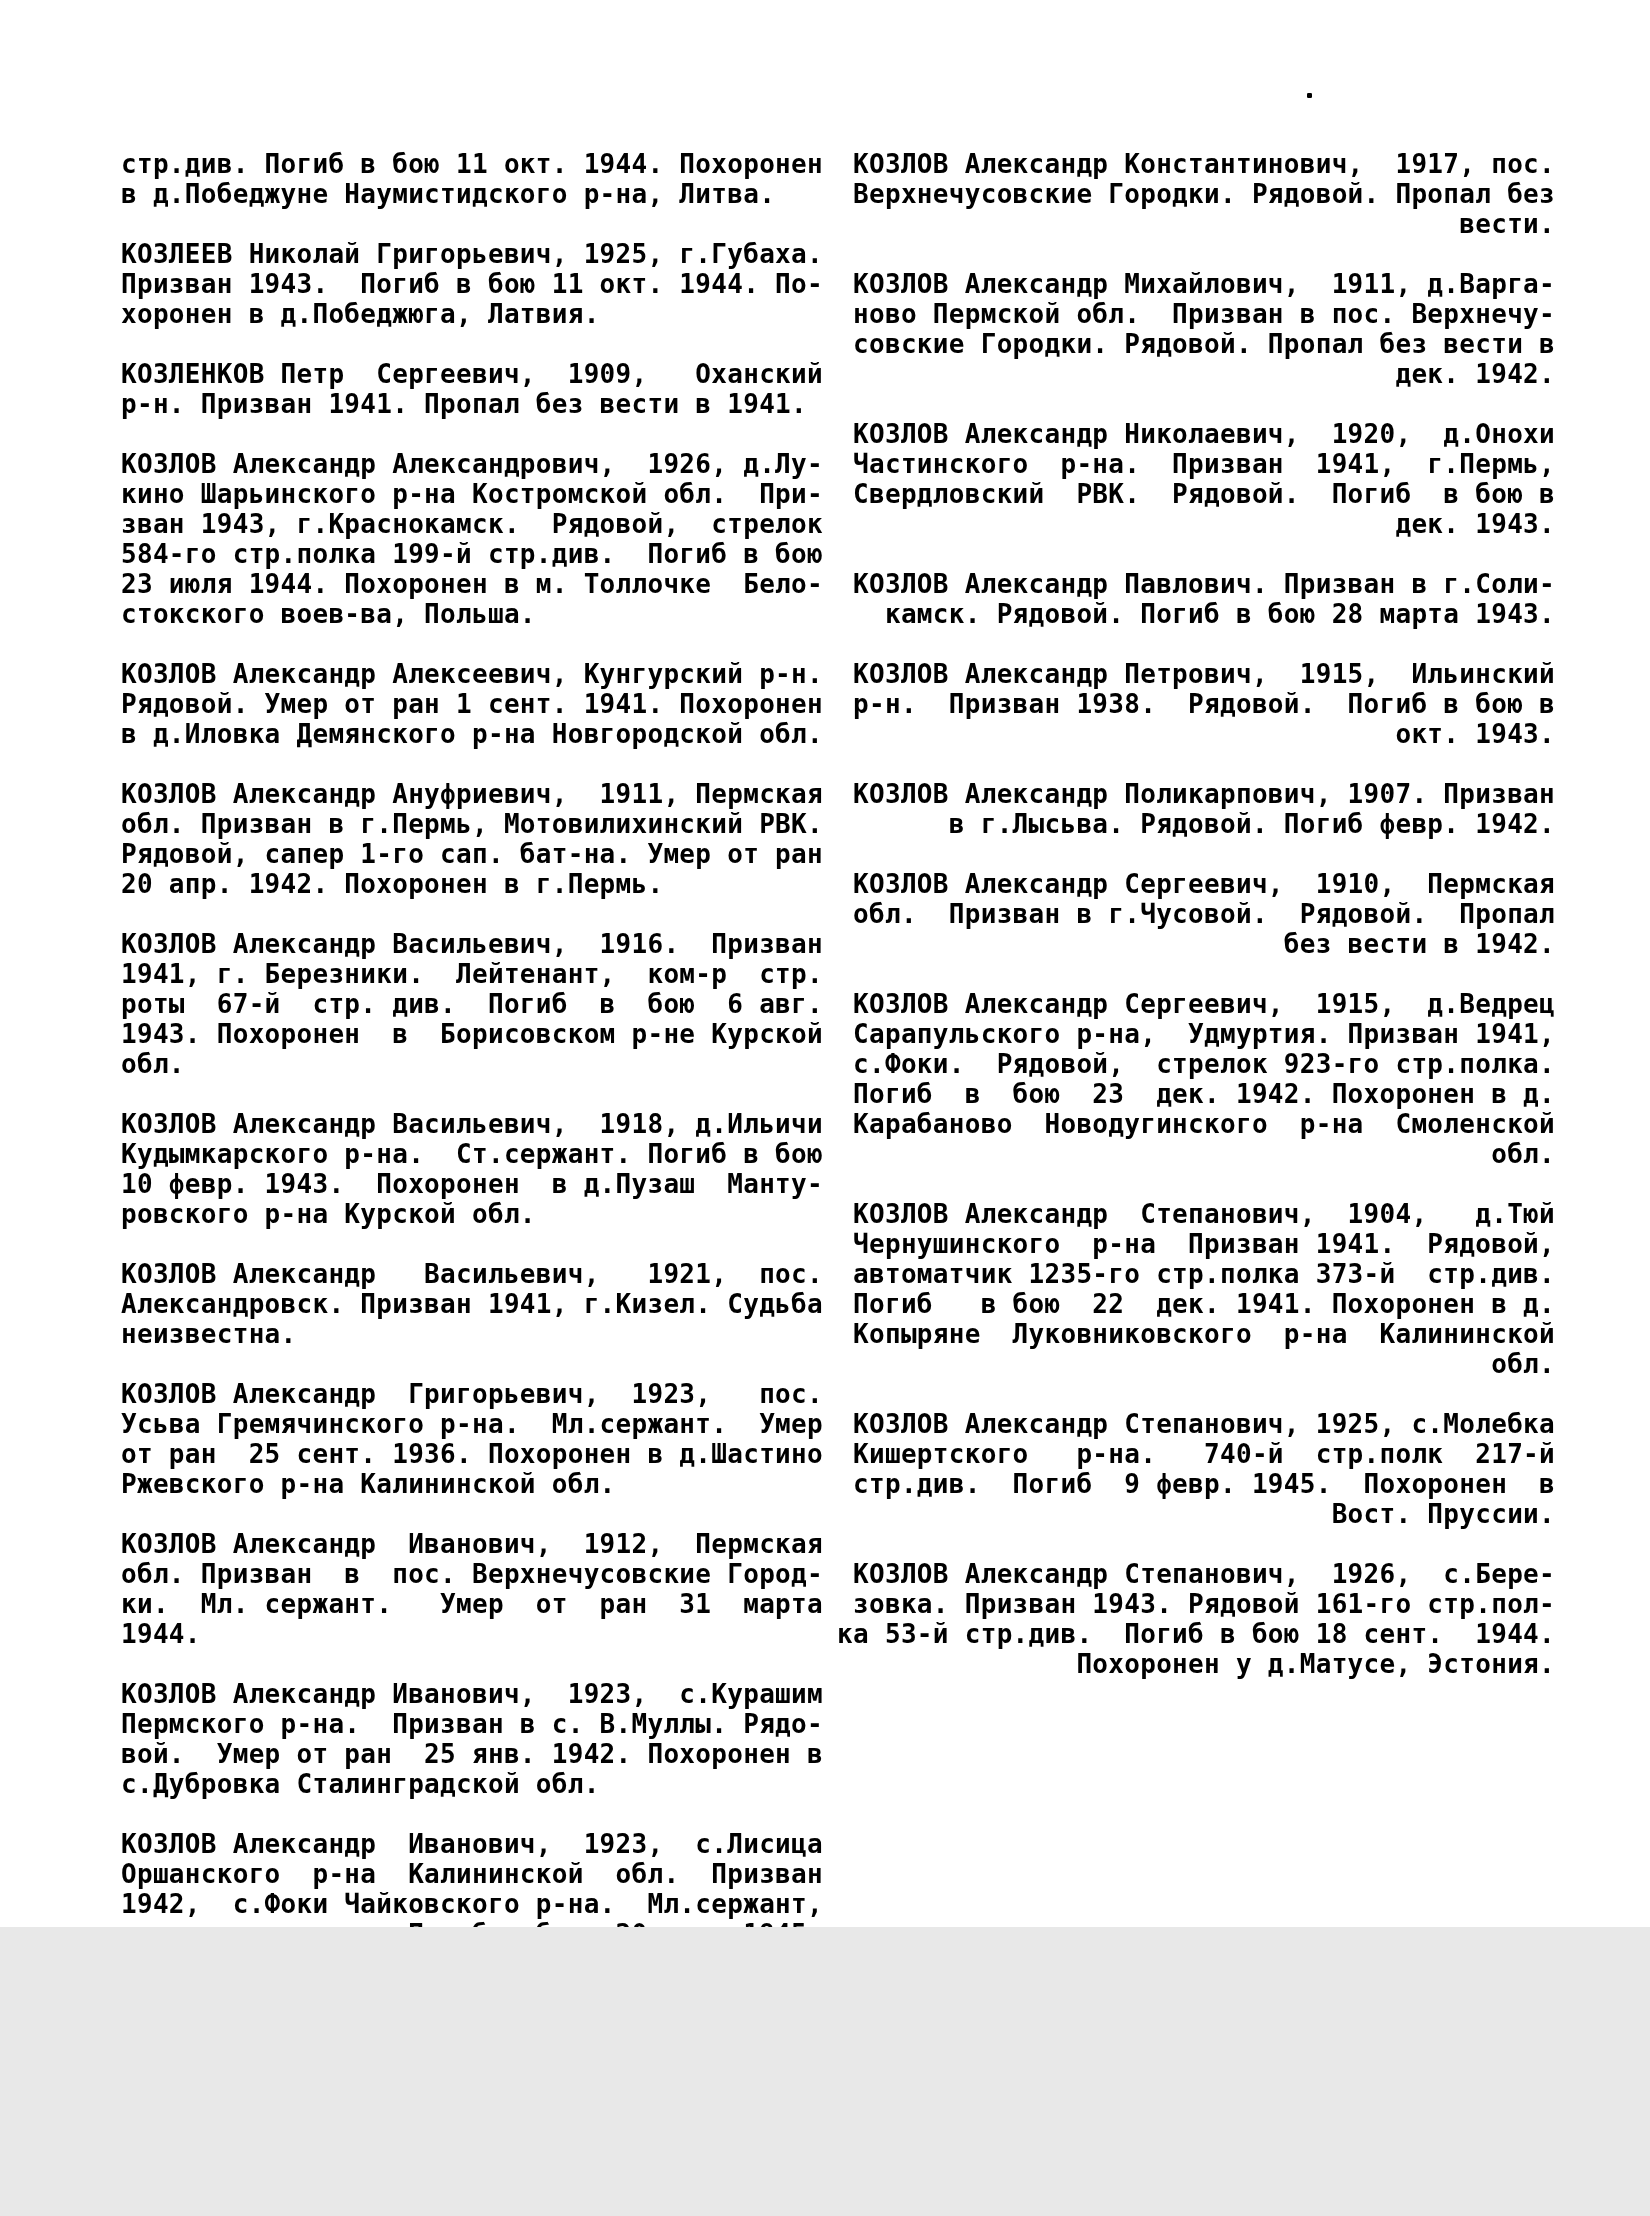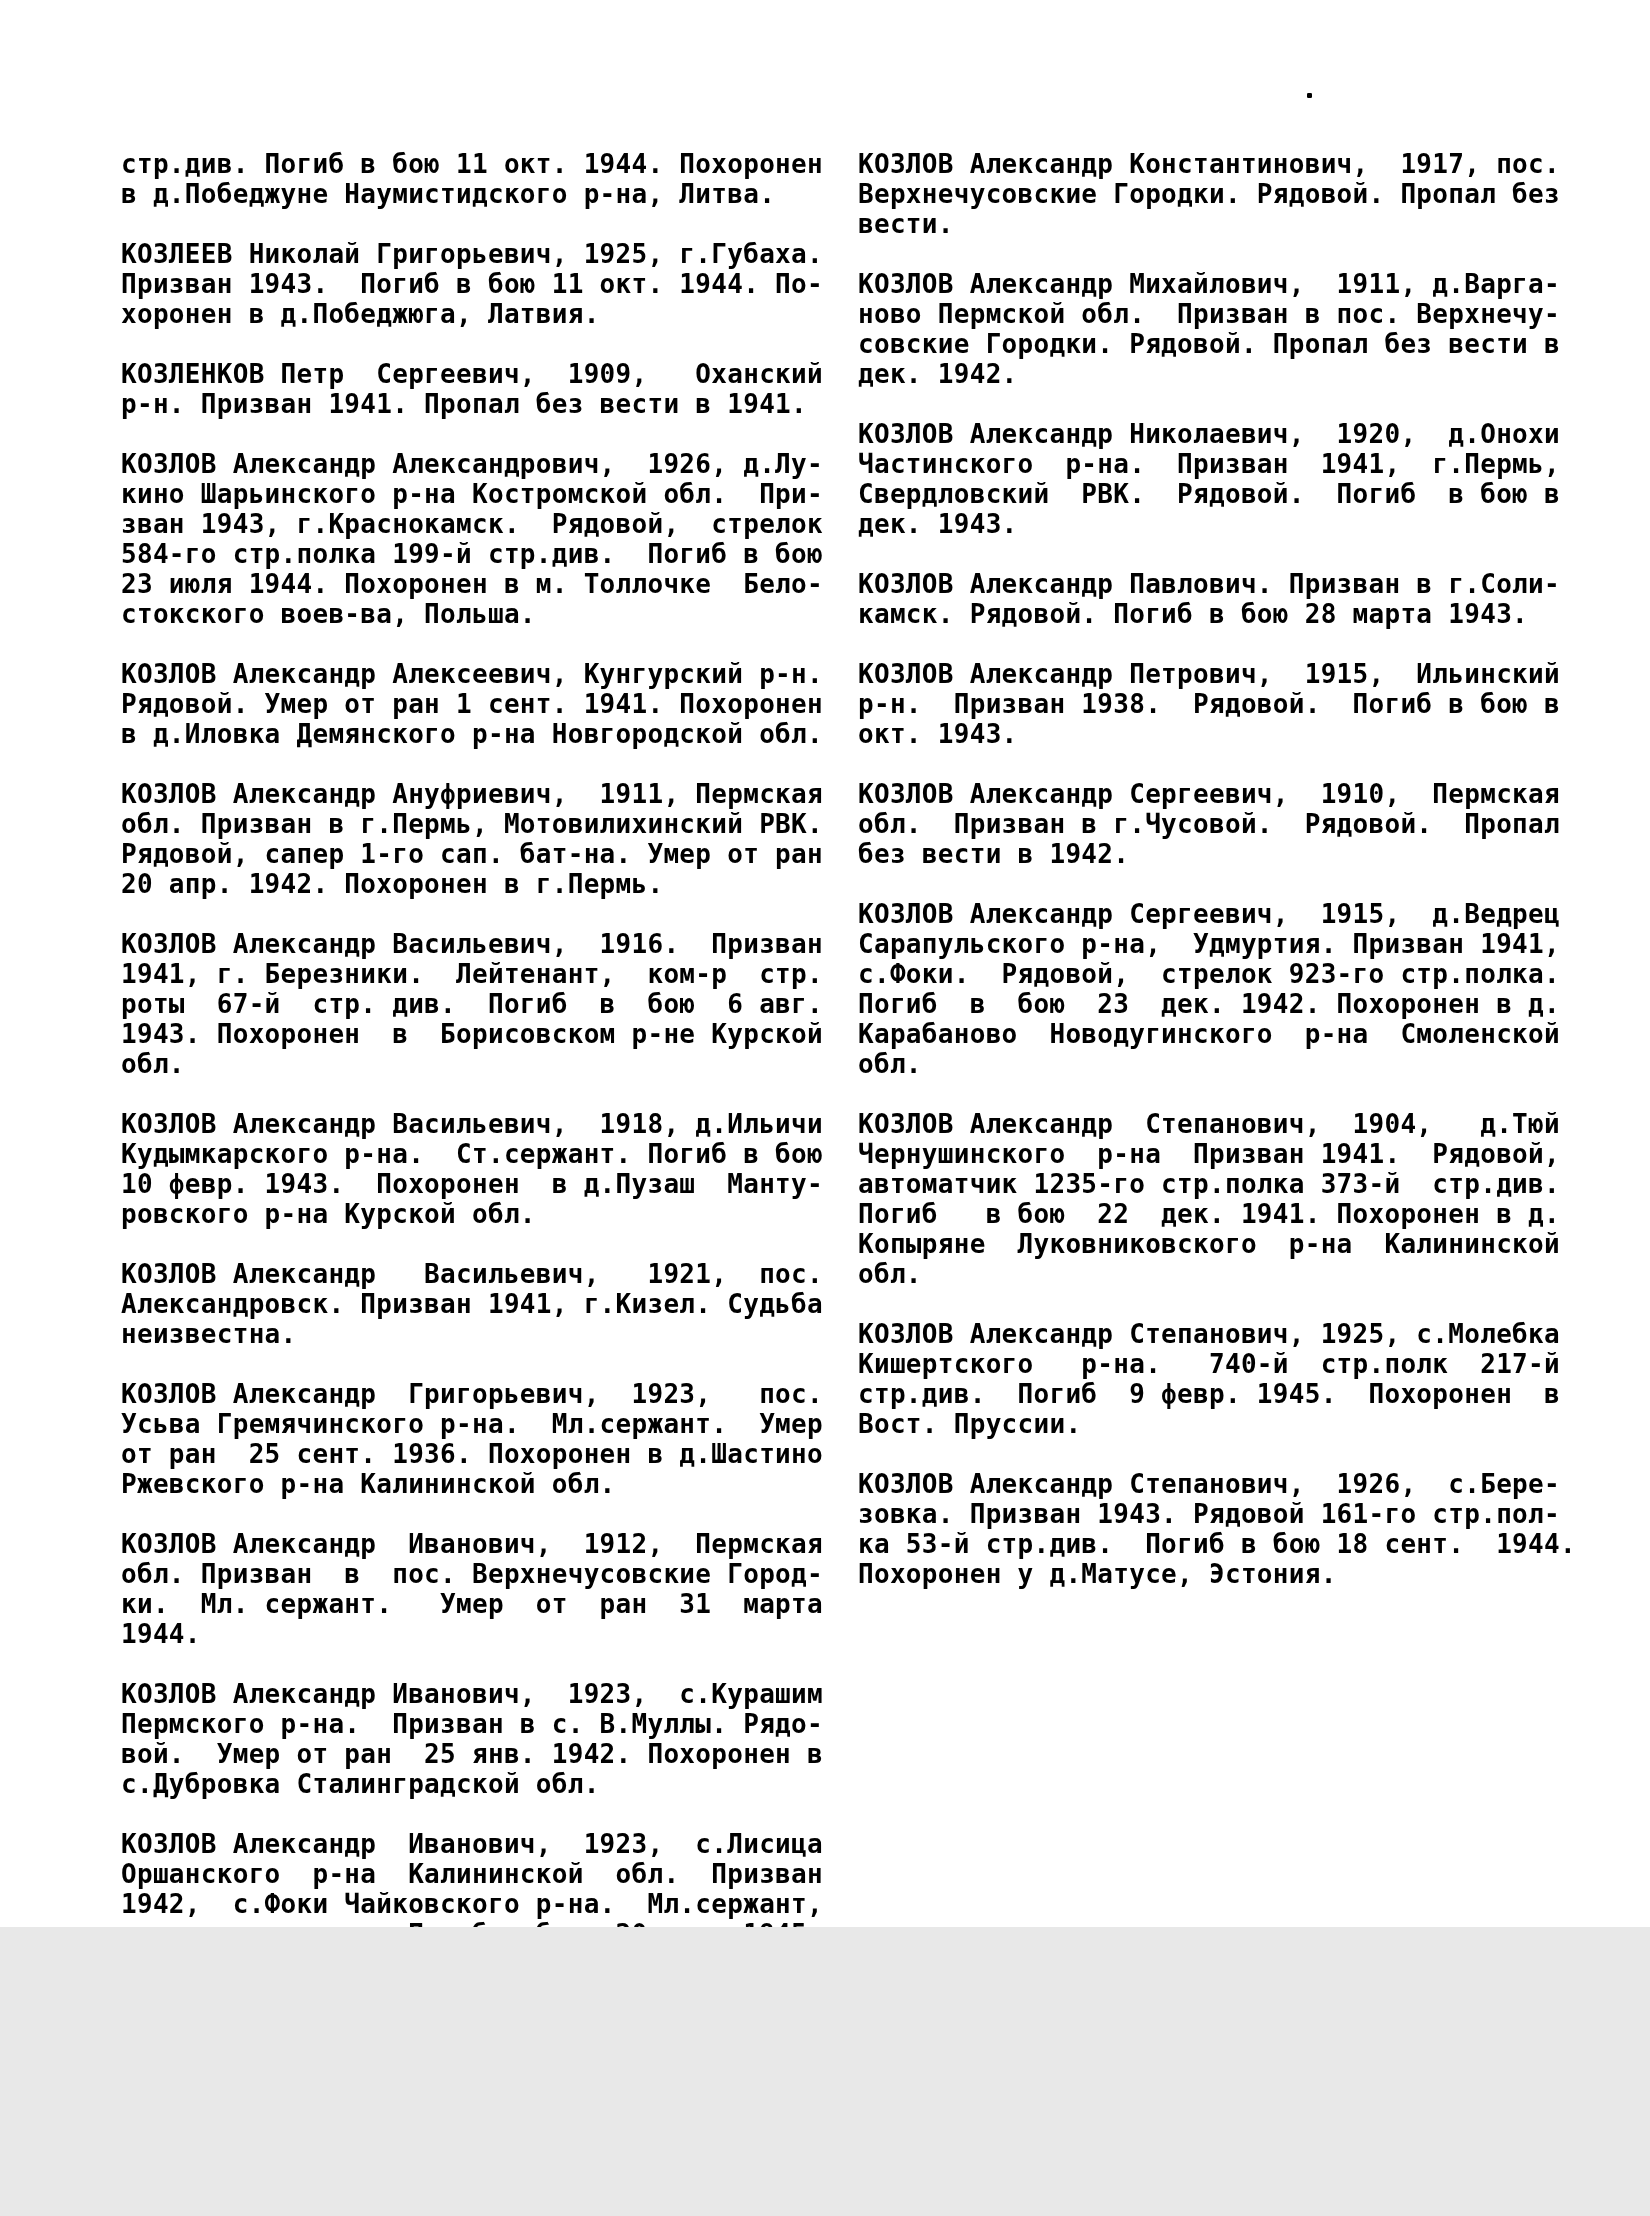--- a/index.html
+++ b/index.html
@@ -14,21 +14,21 @@
     background: #ffffff;
     overflow: hidden;
     color: #000;
   }
   .column {
     position: absolute;
     top: 149px;
     width: 737px;
   }
   .column-left  { left: 121px; }
-  .column-right { left: 858px; }
+  .column-right { left: 818px; text-align: right; }
   .entry {
     margin: 0 0 30px 0;
     white-space: pre;
     font-family: "DejaVu Sans Mono", monospace;
     font-weight: bold;
     font-size: 26px;
     line-height: 30px;
     letter-spacing: 0.3px;
   }
   .page-number {
@@ -126,20 +126,22 @@
 дек. 1942.</p>
     <p class="entry">КОЗЛОВ Александр Николаевич,  1920,  д.Онохи
 Частинского  р-на.  Призван  1941,  г.Пермь,
 Свердловский  РВК.  Рядовой.  Погиб  в бою в
 дек. 1943.</p>
     <p class="entry">КОЗЛОВ Александр Павлович. Призван в г.Соли-
 камск. Рядовой. Погиб в бою 28 марта 1943.</p>
     <p class="entry">КОЗЛОВ Александр Петрович,  1915,  Ильинский
 р-н.  Призван 1938.  Рядовой.  Погиб в бою в
 окт. 1943.</p>
+    <p class="entry">КОЗЛОВ Александр Поликарпович, 1907. Призван
+в г.Лысьва. Рядовой. Погиб февр. 1942.</p>
     <p class="entry">КОЗЛОВ Александр Сергеевич,  1910,  Пермская
 обл.  Призван в г.Чусовой.  Рядовой.  Пропал
 без вести в 1942.</p>
     <p class="entry">КОЗЛОВ Александр Сергеевич,  1915,  д.Ведрец
 Сарапульского р-на,  Удмуртия. Призван 1941,
 с.Фоки.  Рядовой,  стрелок 923-го стр.полка.
 Погиб  в  бою  23  дек. 1942. Похоронен в д.
 Карабаново  Новодугинского  р-на  Смоленской
 обл.</p>
     <p class="entry">КОЗЛОВ Александр  Степанович,  1904,   д.Тюй

